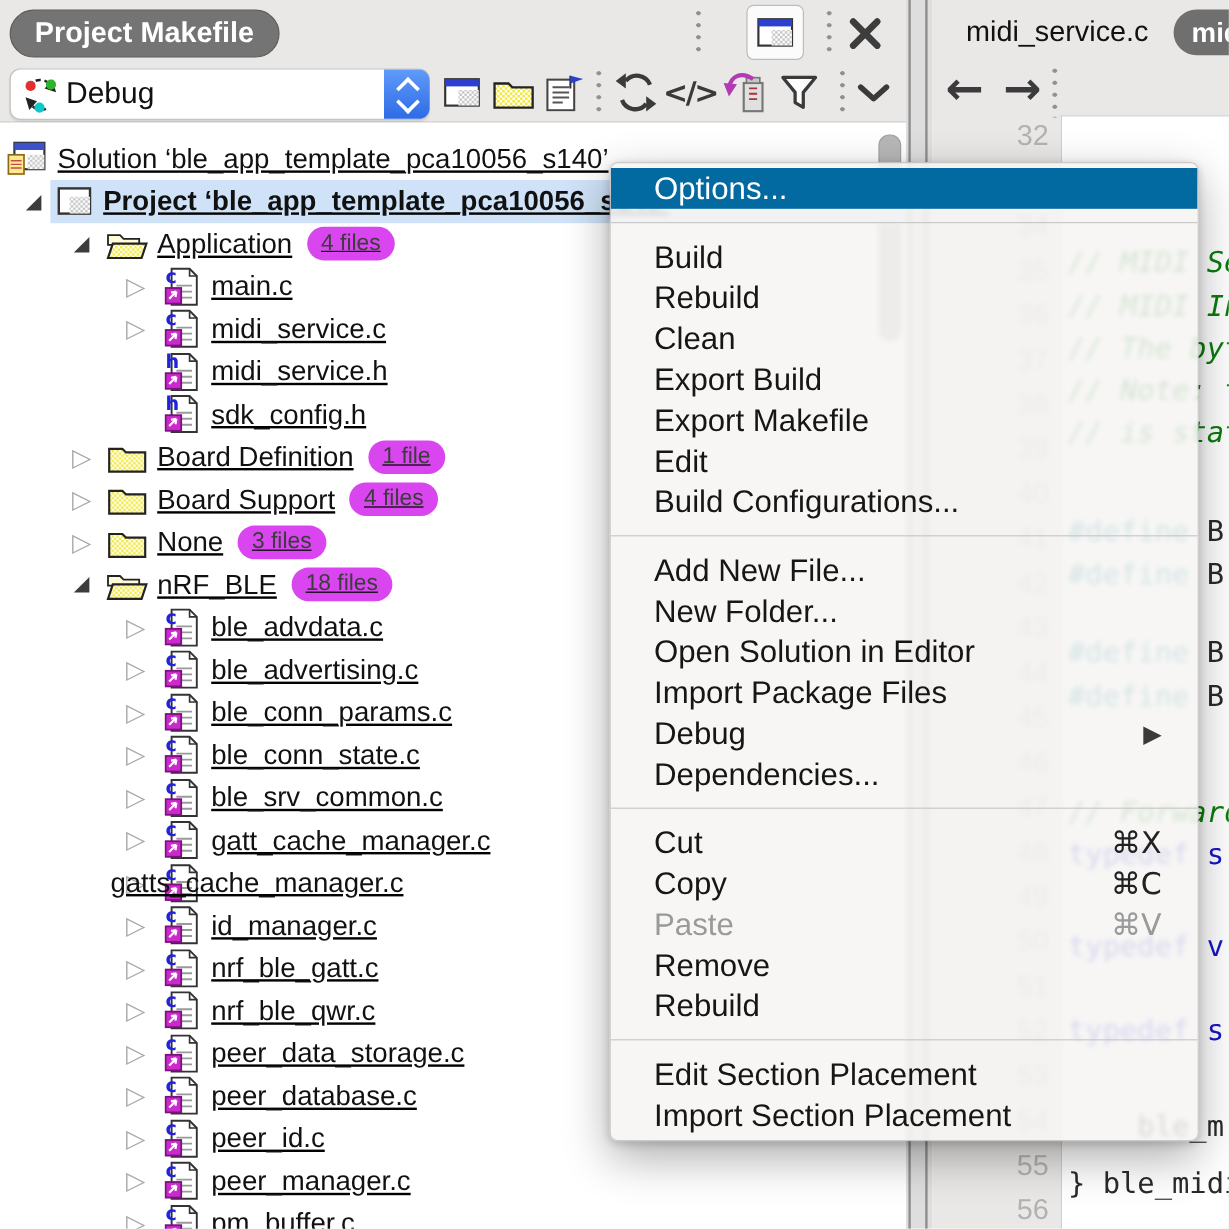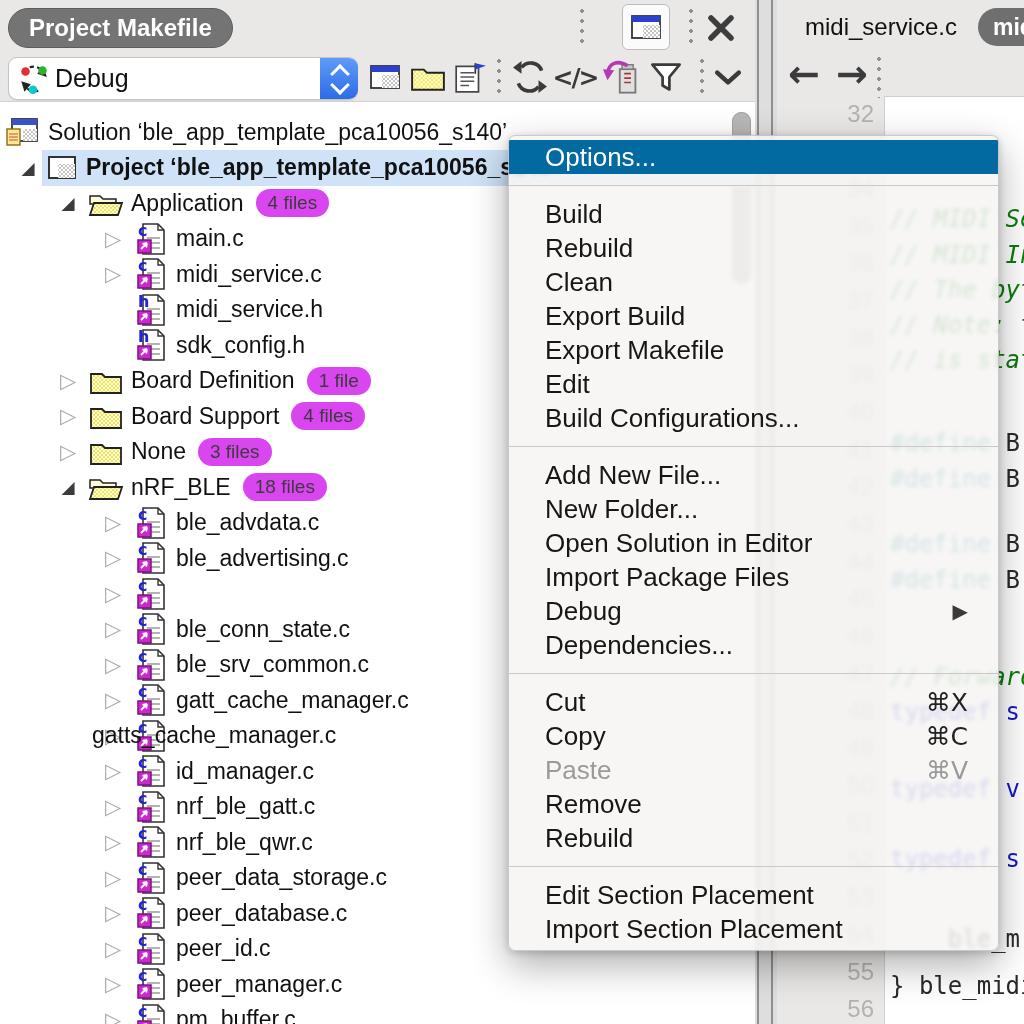--- a/index.html
+++ b/index.html
@@ -23,21 +23,21 @@
   .combo-icon{margin-left:8px;width:34px;height:34px;}
   .combo-text{font-size:25px;color:#111;margin-left:4px;flex:1;}
   .stepper{width:38px;height:41px;margin:-1px;border-radius:0 9px 9px 0;
            background:linear-gradient(#5f9bf9,#2e6be6);position:relative;}
   .chev{position:absolute;left:13px;width:11px;height:11px;border-left:3.4px solid #fff;border-top:3.4px solid #fff;}
   .chev.up{top:9px;transform:rotate(45deg);}
   .chev.dn{top:20px;transform:rotate(225deg);}
   .codeglyph{font-size:25px;font-weight:bold;color:#3a3a3a;letter-spacing:-2px;font-family:"DejaVu Sans", sans-serif;}
   
   #tree{position:absolute;left:0;top:102px;width:755px;height:922px;}
-  .tree-row{position:absolute;left:0;width:755px;height:36px;display:flex;align-items:center;}
+  .tree-row{position:absolute;left:0;width:755px;height:36px;display:flex;align-items:center;text-decoration:underline;}
   .selbg{position:absolute;left:42px;right:0;top:0;bottom:0;background:#cfe2f7;z-index:0;}
   .tree-row>*{z-index:1;}
   .exp{position:absolute;width:24px;text-align:center;font-family:"DejaVu Sans", sans-serif;}
   .exp.open{color:#3c3c3c;font-size:17px;}
   .exp.closed{color:#ababab;font-size:21px;}
   .ticon{position:absolute;width:36px;height:34px;display:flex;align-items:center;justify-content:center;}
   .tlabel{font-size:23px;color:#111;white-space:nowrap;}
   .tlabel.bold{font-weight:bold;}
   .badge{margin-left:12px;background:#d946ef;border-radius:15px;font-size:19px;color:#3c3c3c;
          padding:3px 12px;white-space:nowrap;}
@@ -357,20 +357,21 @@
         <span class="ticon" style="left: 134px;">
           <svg width="30" height="34" viewBox="0 0 30 34">
             <path d="M6,2 L21,2 L27,8 L27,32 L6,32 Z" fill="#fff" stroke="#333" stroke-width="1.6"></path>
             <path d="M21,2 L21,8 L27,8" fill="none" stroke="#333" stroke-width="1.4"></path>
             <path d="M10,16 H23 M10,21 H23 M10,26 H23" stroke="#9a9a9a" stroke-width="1.6"></path>
             <rect x="1" y="18" width="13" height="13" fill="#cc29cc" stroke="#7c1080" stroke-width="1.5"></rect>
             <path d="M4,27 L10,21 M10,21 l-4.5,0.8 M10,21 l-0.8,4.5" stroke="#fff" stroke-width="1.8" fill="none"></path>
             <text x="1" y="14" font-size="16" font-weight="bold" fill="#2222dd" font-family="DejaVu Sans">c</text>
           </svg>
         </span>
+        <span class="tlabel" style="margin-left: 176px;">ble_conn_params.c</span>
       </div>
       <div class="tree-row" style="top: 509px;">
         <span class="exp closed" style="left: 101px;">▷</span>
         <span class="ticon" style="left: 134px;">
           <svg width="30" height="34" viewBox="0 0 30 34">
             <path d="M6,2 L21,2 L27,8 L27,32 L6,32 Z" fill="#fff" stroke="#333" stroke-width="1.6"></path>
             <path d="M21,2 L21,8 L27,8" fill="none" stroke="#333" stroke-width="1.4"></path>
             <path d="M10,16 H23 M10,21 H23 M10,26 H23" stroke="#9a9a9a" stroke-width="1.6"></path>
             <rect x="1" y="18" width="13" height="13" fill="#cc29cc" stroke="#7c1080" stroke-width="1.5"></rect>
             <path d="M4,27 L10,21 M10,21 l-4.5,0.8 M10,21 l-0.8,4.5" stroke="#fff" stroke-width="1.8" fill="none"></path>

